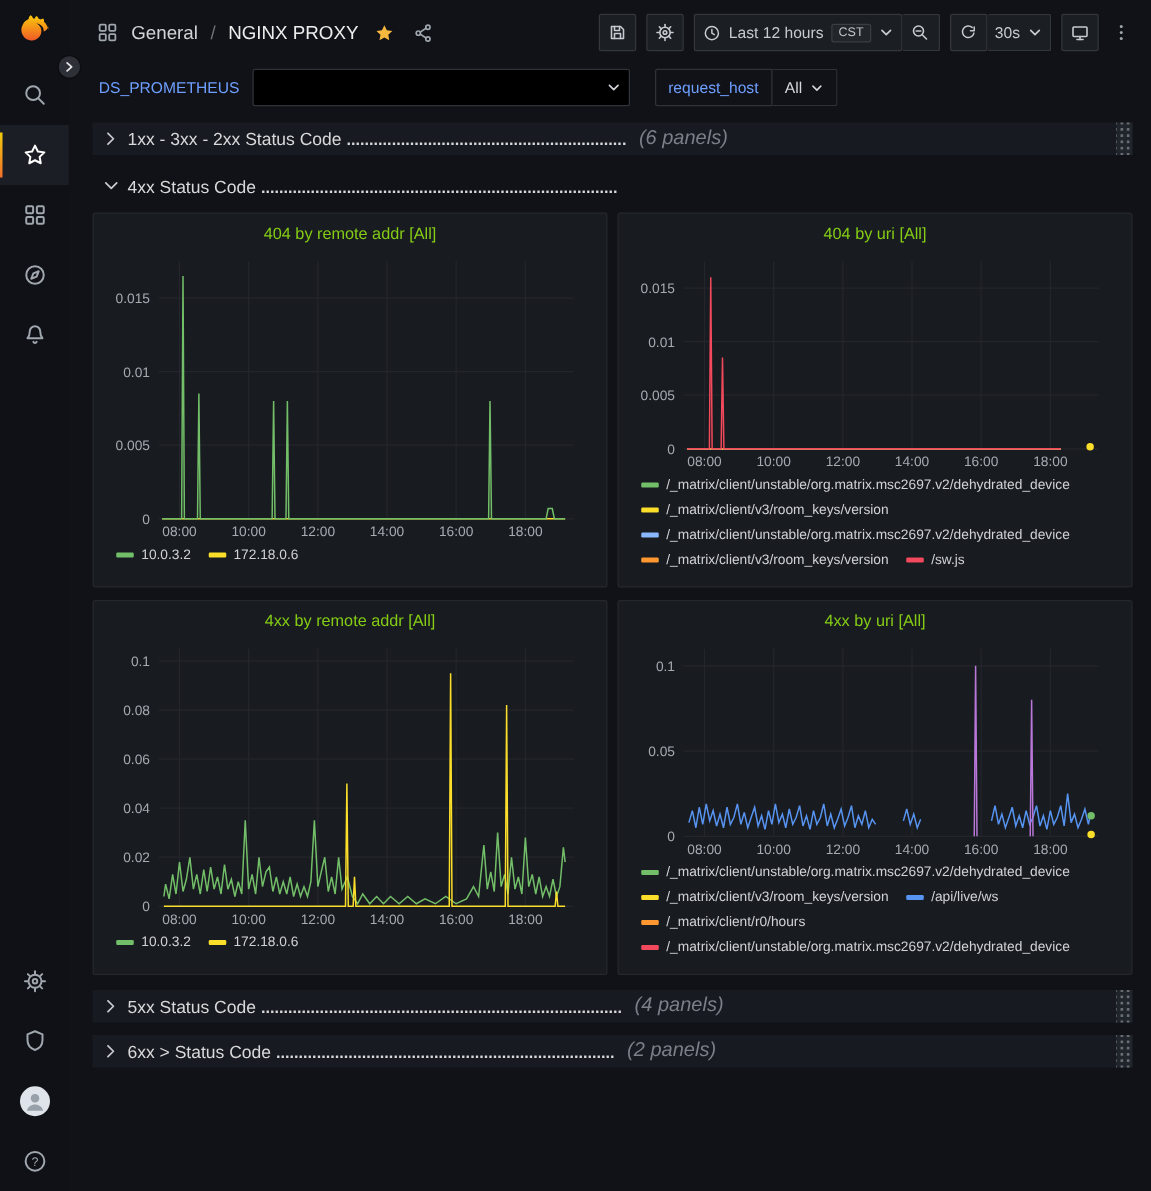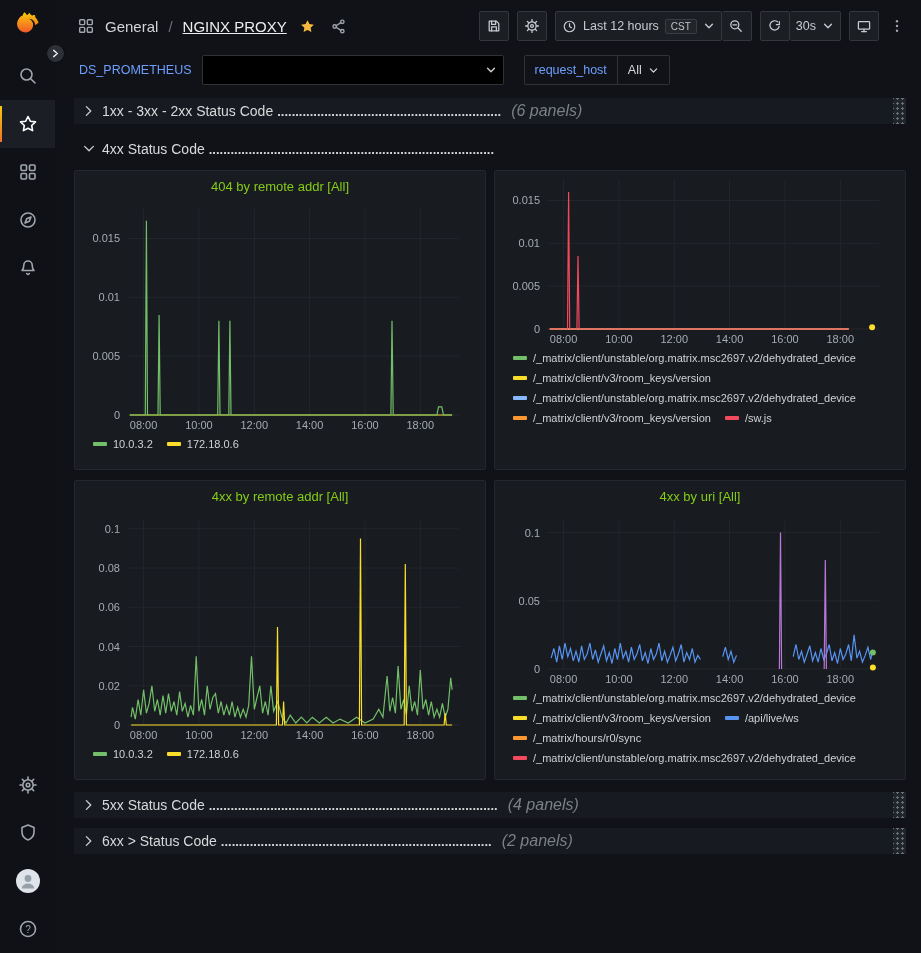--- a/index.html
+++ b/index.html
@@ -18,21 +18,21 @@
   .expander{position:absolute;left:46px;top:44px;width:17px;height:17px;border-radius:50%;
     background:#2d3037;border:1px solid #0c0d10;color:#e6e7e9;display:flex;align-items:center;
     justify-content:center;z-index:6;cursor:pointer;}
 
   
   .main{flex:1;display:flex;flex-direction:column;min-width:0;}
 
   .topbar{height:52px;display:flex;align-items:center;padding:0 14px 0 22px;gap:10px;}
   .crumb-sec{font-size:15px;color:#d3d4d8;cursor:pointer;}
   .crumb-sep{font-size:15px;color:#6e7178;}
-  .crumb-title{font-size:15px;color:#eceded;font-weight:500;text-decoration:underline;}
+  .crumb-title{font-size:15px;color:#eceded;font-weight:500;}
   .icon-btn{background:none;border:none;padding:2px;color:#9fa6ad;display:flex;align-items:center;cursor:pointer;}
   .star-on{color:#f5b73d;}
   .topbar-right{margin-left:auto;display:flex;align-items:center;gap:8px;}
   .tgroup{display:flex;border-radius:11px;}
   .tbtn{height:30px;min-width:30px;padding:0 6px;display:flex;align-items:center;justify-content:center;gap:6px;
     background:#1b1e23;border:1px solid #33363c;border-radius:2px;color:#c7cad0;font-size:12.5px;cursor:pointer;}
   .tgroup .tbtn + .tbtn{border-left:none;}
   .tz-badge{font-size:10px;padding:1px 5px;border:1px solid #3a3d44;border-radius:2px;color:#c2c5ca;background:#22252a;}
 
   
@@ -332,20 +332,21 @@
                 <span class="legend-marker" style="background: rgb(115, 191, 105);"></span>
                 <span class="legend-label">10.0.3.2</span>
               </div>
               <div class="legend-item">
                 <span class="legend-marker" style="background: rgb(250, 222, 42);"></span>
                 <span class="legend-label">172.18.0.6</span>
               </div>
             </div>
         </div>
         <div class="panel">
+          <div class="panel-title">404 by uri [All]</div>
           <svg class="chart short" width="390" height="176">
               <line x1="58.599999999999994" y1="8" x2="58.599999999999994" y2="158" stroke="#24262d" stroke-width="1"></line>
               <text x="58.599999999999994" y="172" fill="#a6abb3" font-size="11" text-anchor="middle">08:00</text>
               <line x1="113.93333333333334" y1="8" x2="113.93333333333334" y2="158" stroke="#24262d" stroke-width="1"></line>
               <text x="113.93333333333334" y="172" fill="#a6abb3" font-size="11" text-anchor="middle">10:00</text>
               <line x1="169.26666666666668" y1="8" x2="169.26666666666668" y2="158" stroke="#24262d" stroke-width="1"></line>
               <text x="169.26666666666668" y="172" fill="#a6abb3" font-size="11" text-anchor="middle">12:00</text>
               <line x1="224.60000000000002" y1="8" x2="224.60000000000002" y2="158" stroke="#24262d" stroke-width="1"></line>
               <text x="224.60000000000002" y="172" fill="#a6abb3" font-size="11" text-anchor="middle">14:00</text>
               <line x1="279.9333333333334" y1="8" x2="279.9333333333334" y2="158" stroke="#24262d" stroke-width="1"></line>
@@ -468,21 +469,21 @@
               <div class="legend-item">
                 <span class="legend-marker" style="background: rgb(250, 222, 42);"></span>
                 <span class="legend-label">/_matrix/client/v3/room_keys/version</span>
               </div>
               <div class="legend-item">
                 <span class="legend-marker" style="background: rgb(87, 148, 242);"></span>
                 <span class="legend-label">/api/live/ws</span>
               </div>
               <div class="legend-item">
                 <span class="legend-marker" style="background: rgb(255, 152, 48);"></span>
-                <span class="legend-label">/_matrix/hours/r0/sync</span>
+                <span class="legend-label">/_matrix/client/r0/hours</span>
               </div>
               <div class="legend-item">
                 <span class="legend-marker" style="background: rgb(242, 73, 92);"></span>
                 <span class="legend-label">/_matrix/client/unstable/org.matrix.msc2697.v2/dehydrated_device</span>
               </div>
             </div>
         </div>
       </div>
 
       <div class="row-header boxed" style="margin-bottom:10px;">

